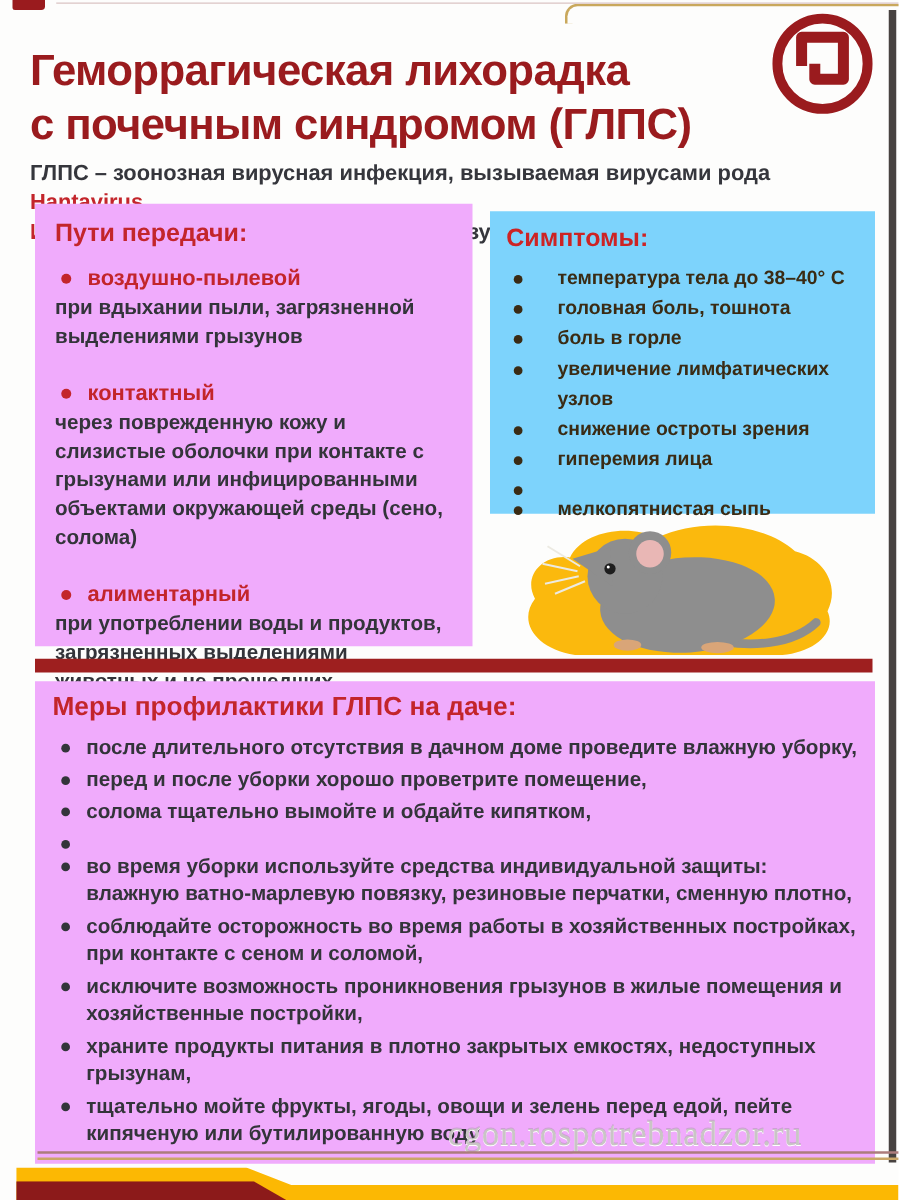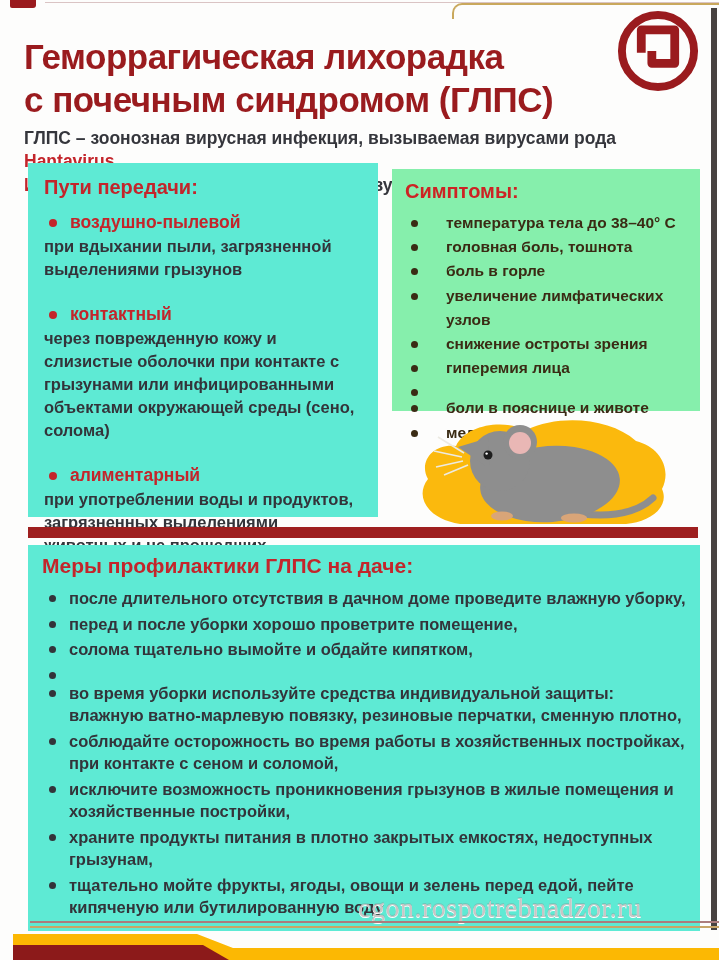--- a/index.html
+++ b/index.html
@@ -18,29 +18,29 @@
 
   
   .title{position:absolute;left:24px;top:12px;width:585px;
     color:#9a1b1e;font-weight:700;font-size:35px;line-height:43px;letter-spacing:-0.5px;}
   .logo{position:absolute;left:614px;top:7px;width:88px;height:88px;}
   .intro{position:absolute;left:24px;top:109px;width:672px;
     font-weight:700;font-size:17.5px;line-height:23.5px;color:#35363c;}
   .intro .red{color:#c3252b;}
 
   
-  .panel{position:absolute;background:#5eead4;}
+  .panel{position:absolute;background:#f0abfc;}
   .panel-left{left:28px;top:163px;width:350px;height:354px;padding:13px 16px;box-sizing:border-box;}
   .panel-heading{color:#c3252b;font-weight:700;font-size:20px;margin:0 0 12px 0;}
   .tr-group{margin-bottom:22px;}
   .tr-label{display:flex;align-items:center;color:#c3252b;font-weight:700;font-size:17.5px;line-height:23px;}
   .dot{width:8px;height:8px;border-radius:50%;background:#c3252b;margin:0 13px 0 5px;flex:0 0 auto;}
   .tr-desc{color:#33343a;font-weight:700;font-size:16.5px;line-height:23px;margin:1px 0 0 0;}
 
-  .panel-right{left:392px;top:169px;width:308px;height:242px;background:#86efac;padding:11px 13px;box-sizing:border-box;}
+  .panel-right{left:392px;top:169px;width:308px;height:242px;background:#7dd3fc;padding:11px 13px;box-sizing:border-box;}
   .panel-right .panel-heading{color:#cd2324;margin-bottom:8px;}
   .sym-item{display:flex;align-items:flex-start;color:#3a2b14;font-weight:700;font-size:15.5px;line-height:24.2px;gap:16px;}
   .sym-item .dot{background:#3a2b14;width:7px;height:7px;margin:9px 12px 0 6px;}
 
   
   .mouse-wrap{position:absolute;left:408px;top:411px;width:262px;height:118px;}
 
   
   .divider{position:absolute;left:28px;top:527px;width:670px;height:11px;background:#9e1f1f;}
 
@@ -138,24 +138,20 @@
     <div class="sym-item">
         <span class="dot"></span>
         <span>снижение остроты зрения</span>
       </div>
     <div class="sym-item">
         <span class="dot"></span>
         <span>гиперемия лица</span>
       </div>
     <div class="sym-item">
         <span class="dot"></span>
-      </div>
-    <div class="sym-item">
-        <span class="dot"></span>
-        <span>боли в пояснице и животе</span>
       </div>
     <div class="sym-item">
         <span class="dot"></span>
         <span>мелкопятнистая сыпь</span>
       </div>
   </div>
 
   <svg class="mouse-wrap" viewBox="0 0 262 118" aria-hidden="true">
     <path d="M 52,113 C 20,108 6,86 20,68 C 10,50 26,32 48,35 C 58,14 94,8 118,19 C 152,3 202,7 228,30 C 252,36 264,58 254,78 C 262,96 242,111 218,113 Z" fill="#fbb90d"></path>
     <path d="M 150,98 C 195,110 228,103 245,87" fill="none" stroke="#8e8e8e" stroke-width="7" stroke-linecap="round"></path>

